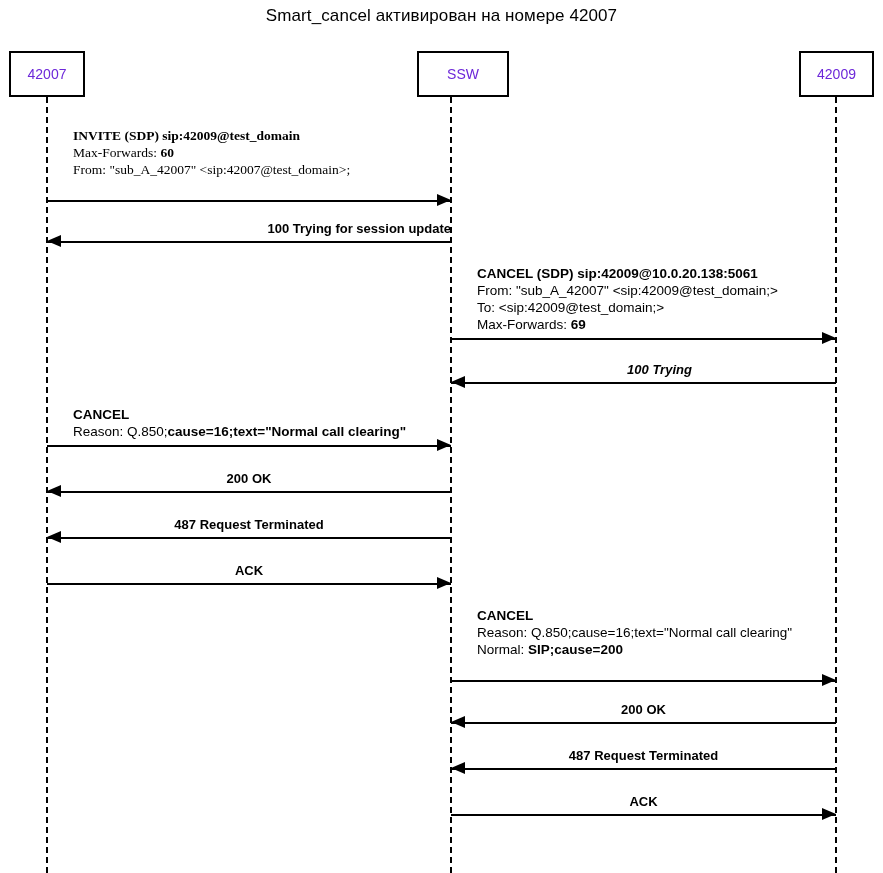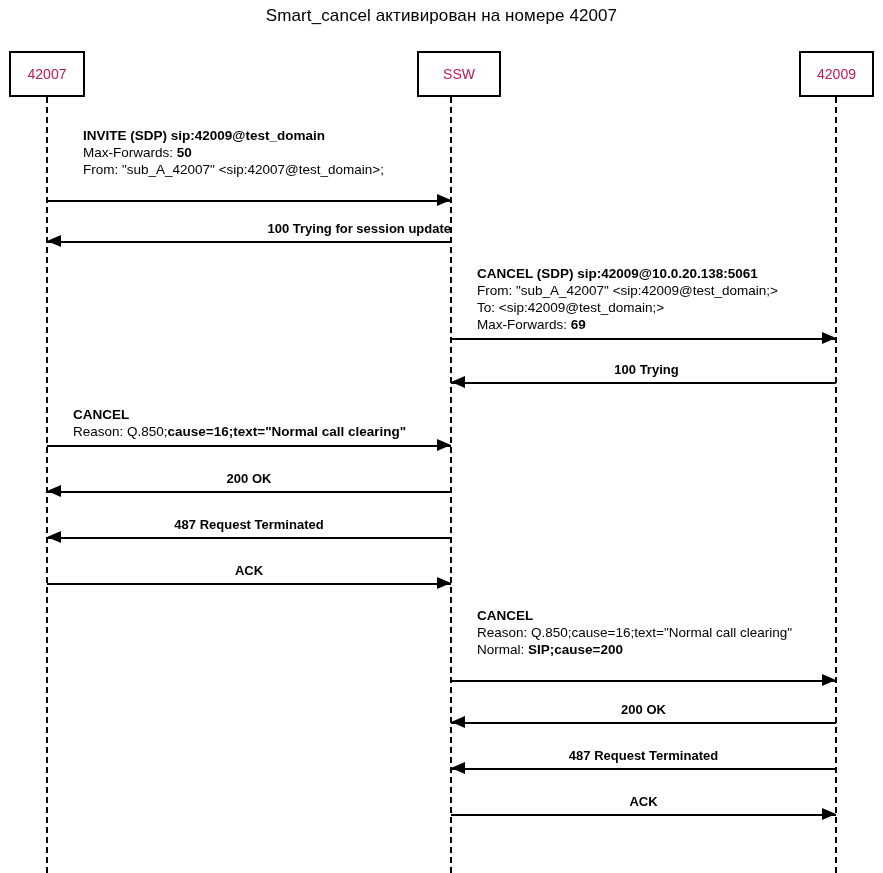--- a/index.html
+++ b/index.html
@@ -32,21 +32,21 @@
   
   .participant {
     position: absolute;
     box-sizing: border-box;
     border: 2.5px solid #000;
     background: #fff;
     display: flex;
     align-items: center;
     justify-content: center;
     font-size: 14px;
-    color: #be185d;
+    color: #6d28d9;
     height: 46px;
   }
 
   
   .lifeline {
     position: absolute;
     width: 0;
     border-left: 2px dashed #000;
     top: 97px;
     height: 776px;
@@ -104,37 +104,37 @@
 </head>
 <body>
 
 <div id="diagram-title">Smart_cancel активирован на номере 42007</div>
 
 <div id="participants-layer">
     <div class="participant" style="left: 9px; top: 51px; width: 76px;">
       <span>42007</span>
     </div>
     <div class="lifeline" style="left: 46px;"></div>
-    <div class="participant" style="left: 417px; top: 51px; width: 84px;">
+    <div class="participant" style="left: 417px; top: 51px; width: 92px;">
       <span>SSW</span>
     </div>
     <div class="lifeline" style="left: 450px;"></div>
     <div class="participant" style="left: 799px; top: 51px; width: 75px;">
       <span>42009</span>
     </div>
     <div class="lifeline" style="left: 835px;"></div>
   </div>
 
 <div id="messages-layer">
     <div class="msg" style="left: 47px; top: 200px; width: 404px;">
       <div class="msg-line" style="width: 404px; top: 0px;"></div>
       <div class="arrowhead right" style="top: -6px; left: 390px;"></div>
-      <div class="msg-label-block" style="left: 36px; top: -73px;">
+      <div class="msg-label-block" style="left: 26px; top: -73px; font-family: Liberation Serif, serif;">
         <span class="ln"><span class="b">INVITE (SDP) sip:42009@test_domain</span></span>
-        <span class="ln"><span>Max-Forwards: </span><span class="b">50</span></span>
+        <span class="ln"><span>Max-Forwards: </span><span class="b">60</span></span>
         <span class="ln"><span>From: "sub_A_42007" &lt;sip:42007@test_domain&gt;;</span></span>
       </div>
     </div>
     <div class="msg" style="left: 47px; top: 241px; width: 404px;">
       <div class="msg-line" style="width: 404px; top: 0px;"></div>
       <div class="arrowhead left" style="top: -6px; left: 0px;"></div>
       <div class="msg-label-center" style="left: 0px; width: 404px; top: -20px; text-align: right;">100 Trying for session update</div>
     </div>
     <div class="msg" style="left: 451px; top: 338px; width: 385px;">
       <div class="msg-line" style="width: 385px; top: 0px;"></div>
@@ -142,21 +142,21 @@
       <div class="msg-label-block" style="left: 26px; top: -73px;">
         <span class="ln"><span class="b">CANCEL (SDP) sip:42009@10.0.20.138:5061</span></span>
         <span class="ln"><span>From: "sub_A_42007" &lt;sip:42009@test_domain;&gt;</span></span>
         <span class="ln"><span>To: &lt;sip:42009@test_domain;&gt;</span></span>
         <span class="ln"><span>Max-Forwards: </span><span class="b">69</span></span>
       </div>
     </div>
     <div class="msg" style="left: 451px; top: 382px; width: 385px;">
       <div class="msg-line" style="width: 385px; top: 0px;"></div>
       <div class="arrowhead left" style="top: -6px; left: 0px;"></div>
-      <div class="msg-label-center" style="left: 3px; width: 385px; top: -20px;">100 Trying</div>
+      <div class="msg-label-center" style="left: 16px; width: 385px; top: -20px; font-style: italic;">100 Trying</div>
     </div>
     <div class="msg" style="left: 47px; top: 445px; width: 404px;">
       <div class="msg-line" style="width: 404px; top: 0px;"></div>
       <div class="arrowhead right" style="top: -6px; left: 390px;"></div>
       <div class="msg-label-block" style="left: 26px; top: -39px;">
         <span class="ln"><span class="b">CANCEL</span></span>
         <span class="ln"><span>Reason: Q.850;</span><span class="b">cause=16;text="Normal call clearing"</span></span>
       </div>
     </div>
     <div class="msg" style="left: 47px; top: 491px; width: 404px;">

